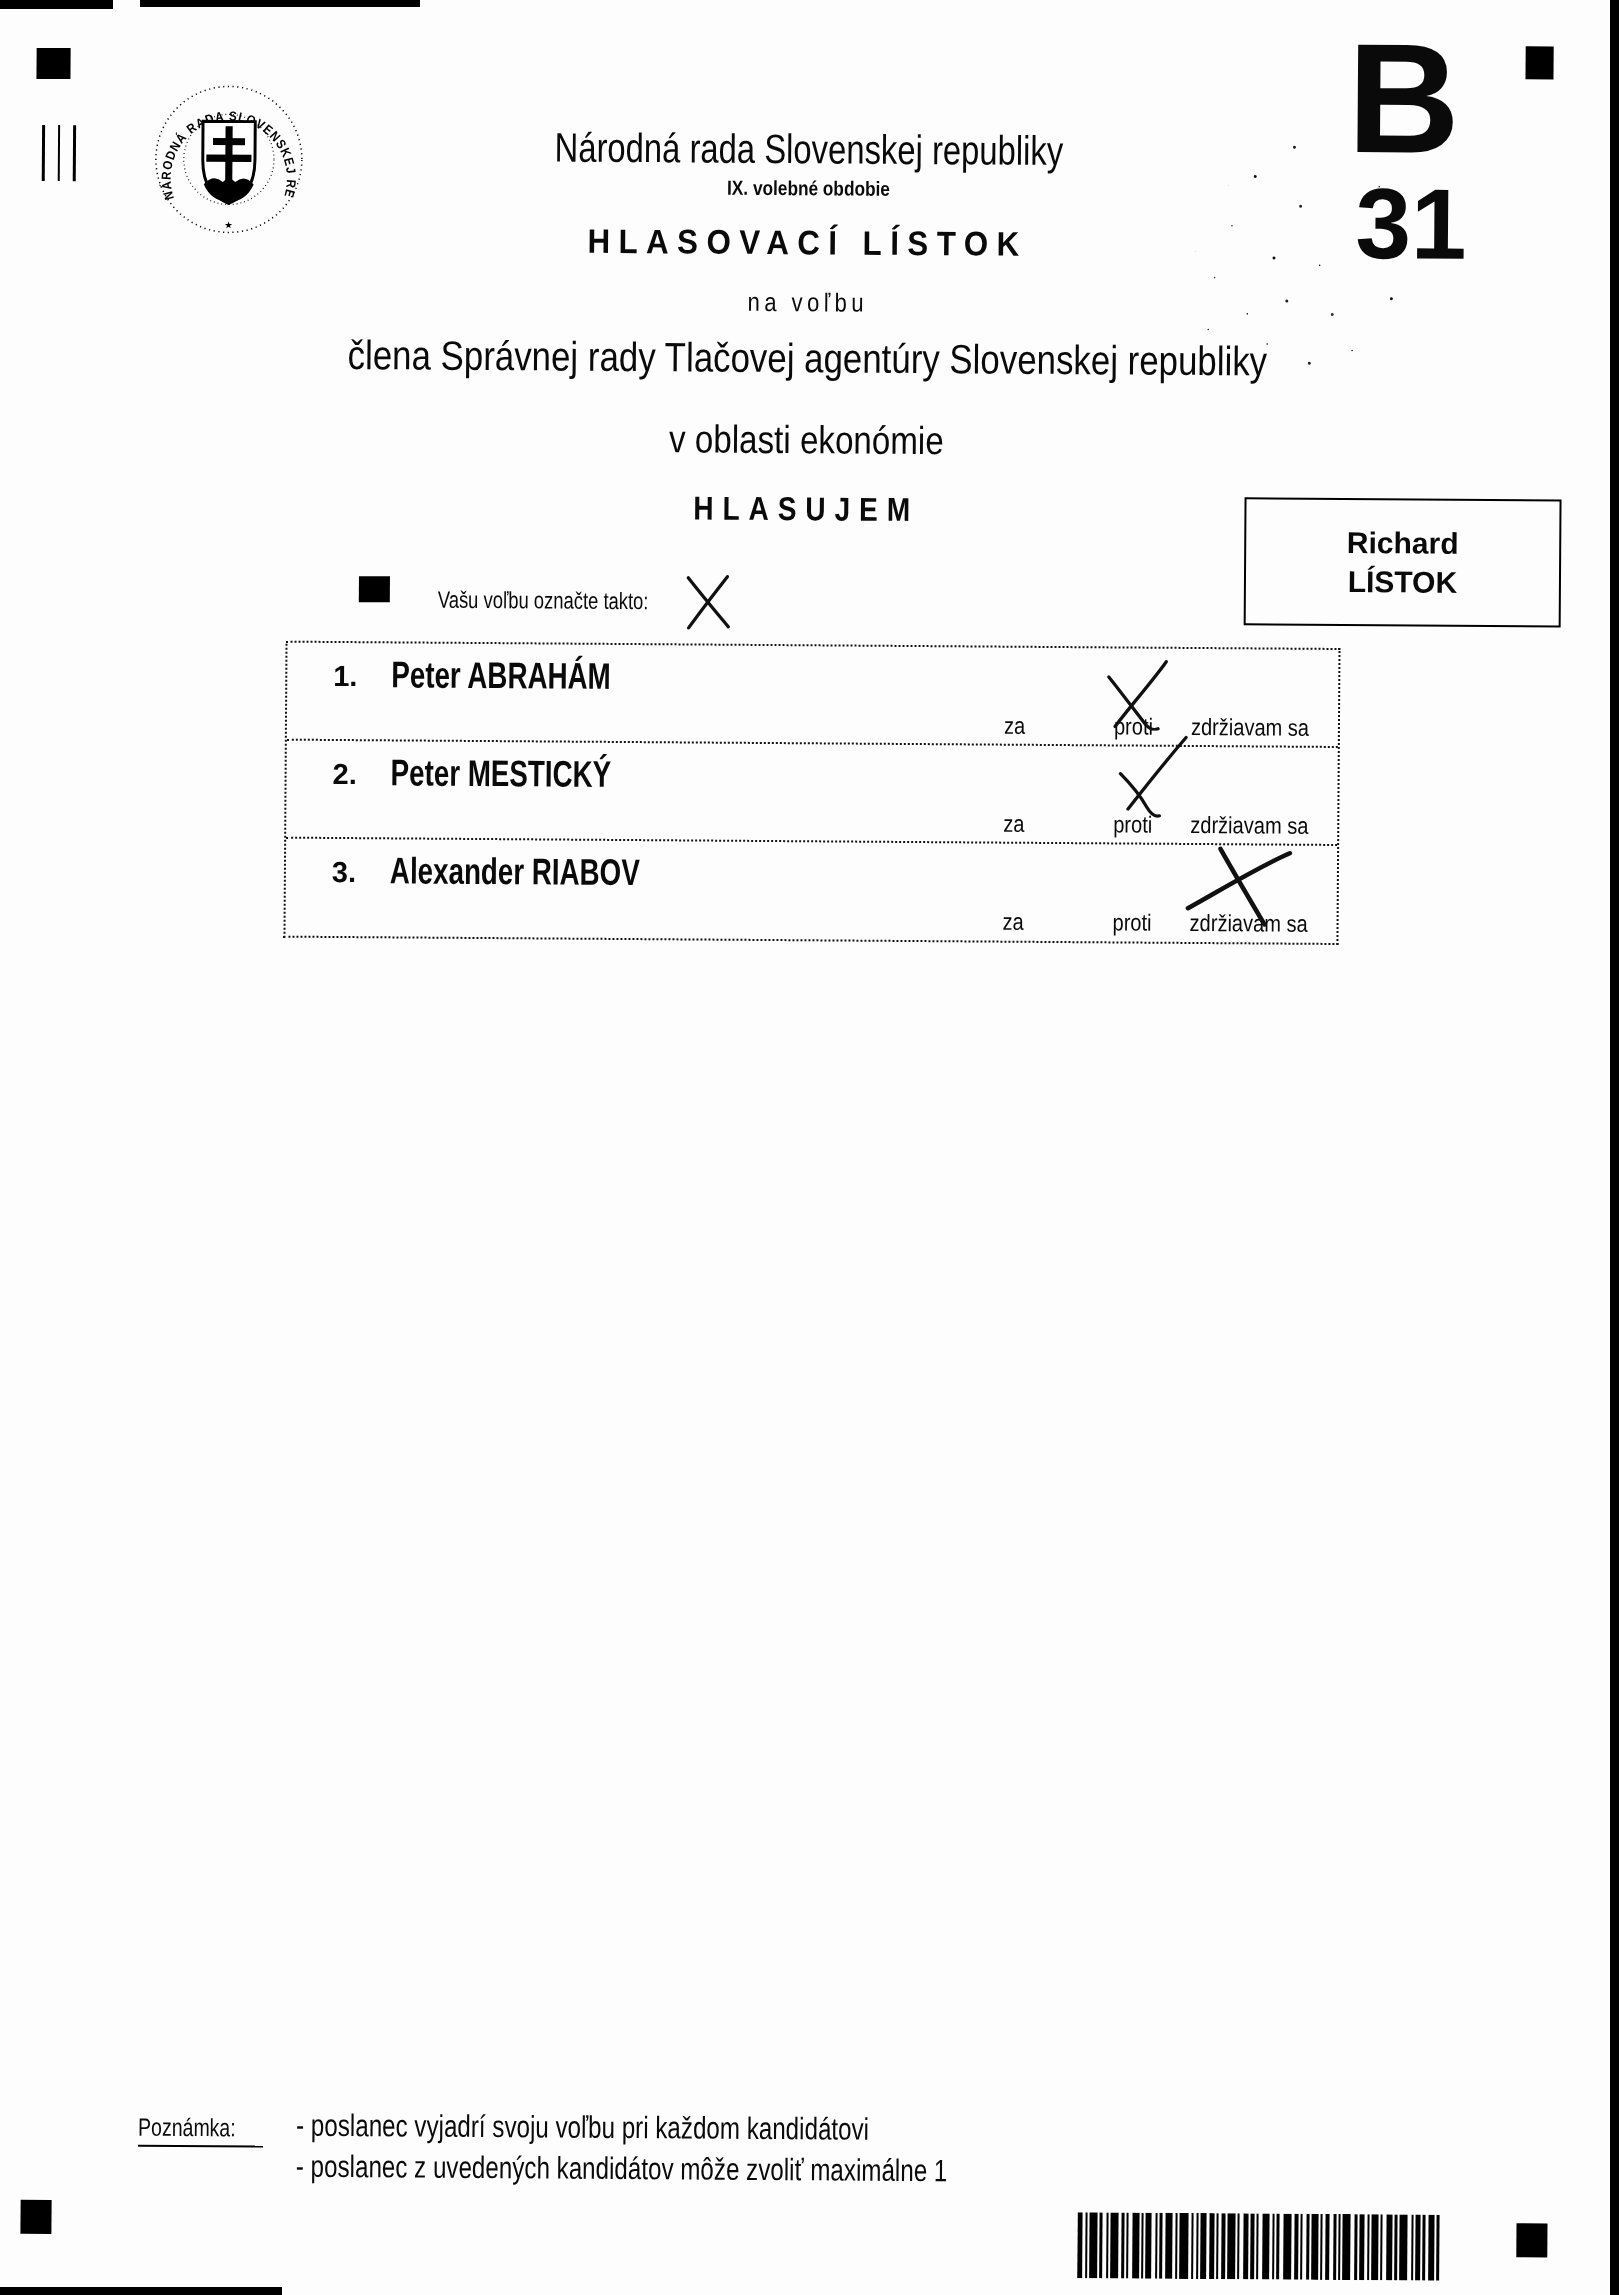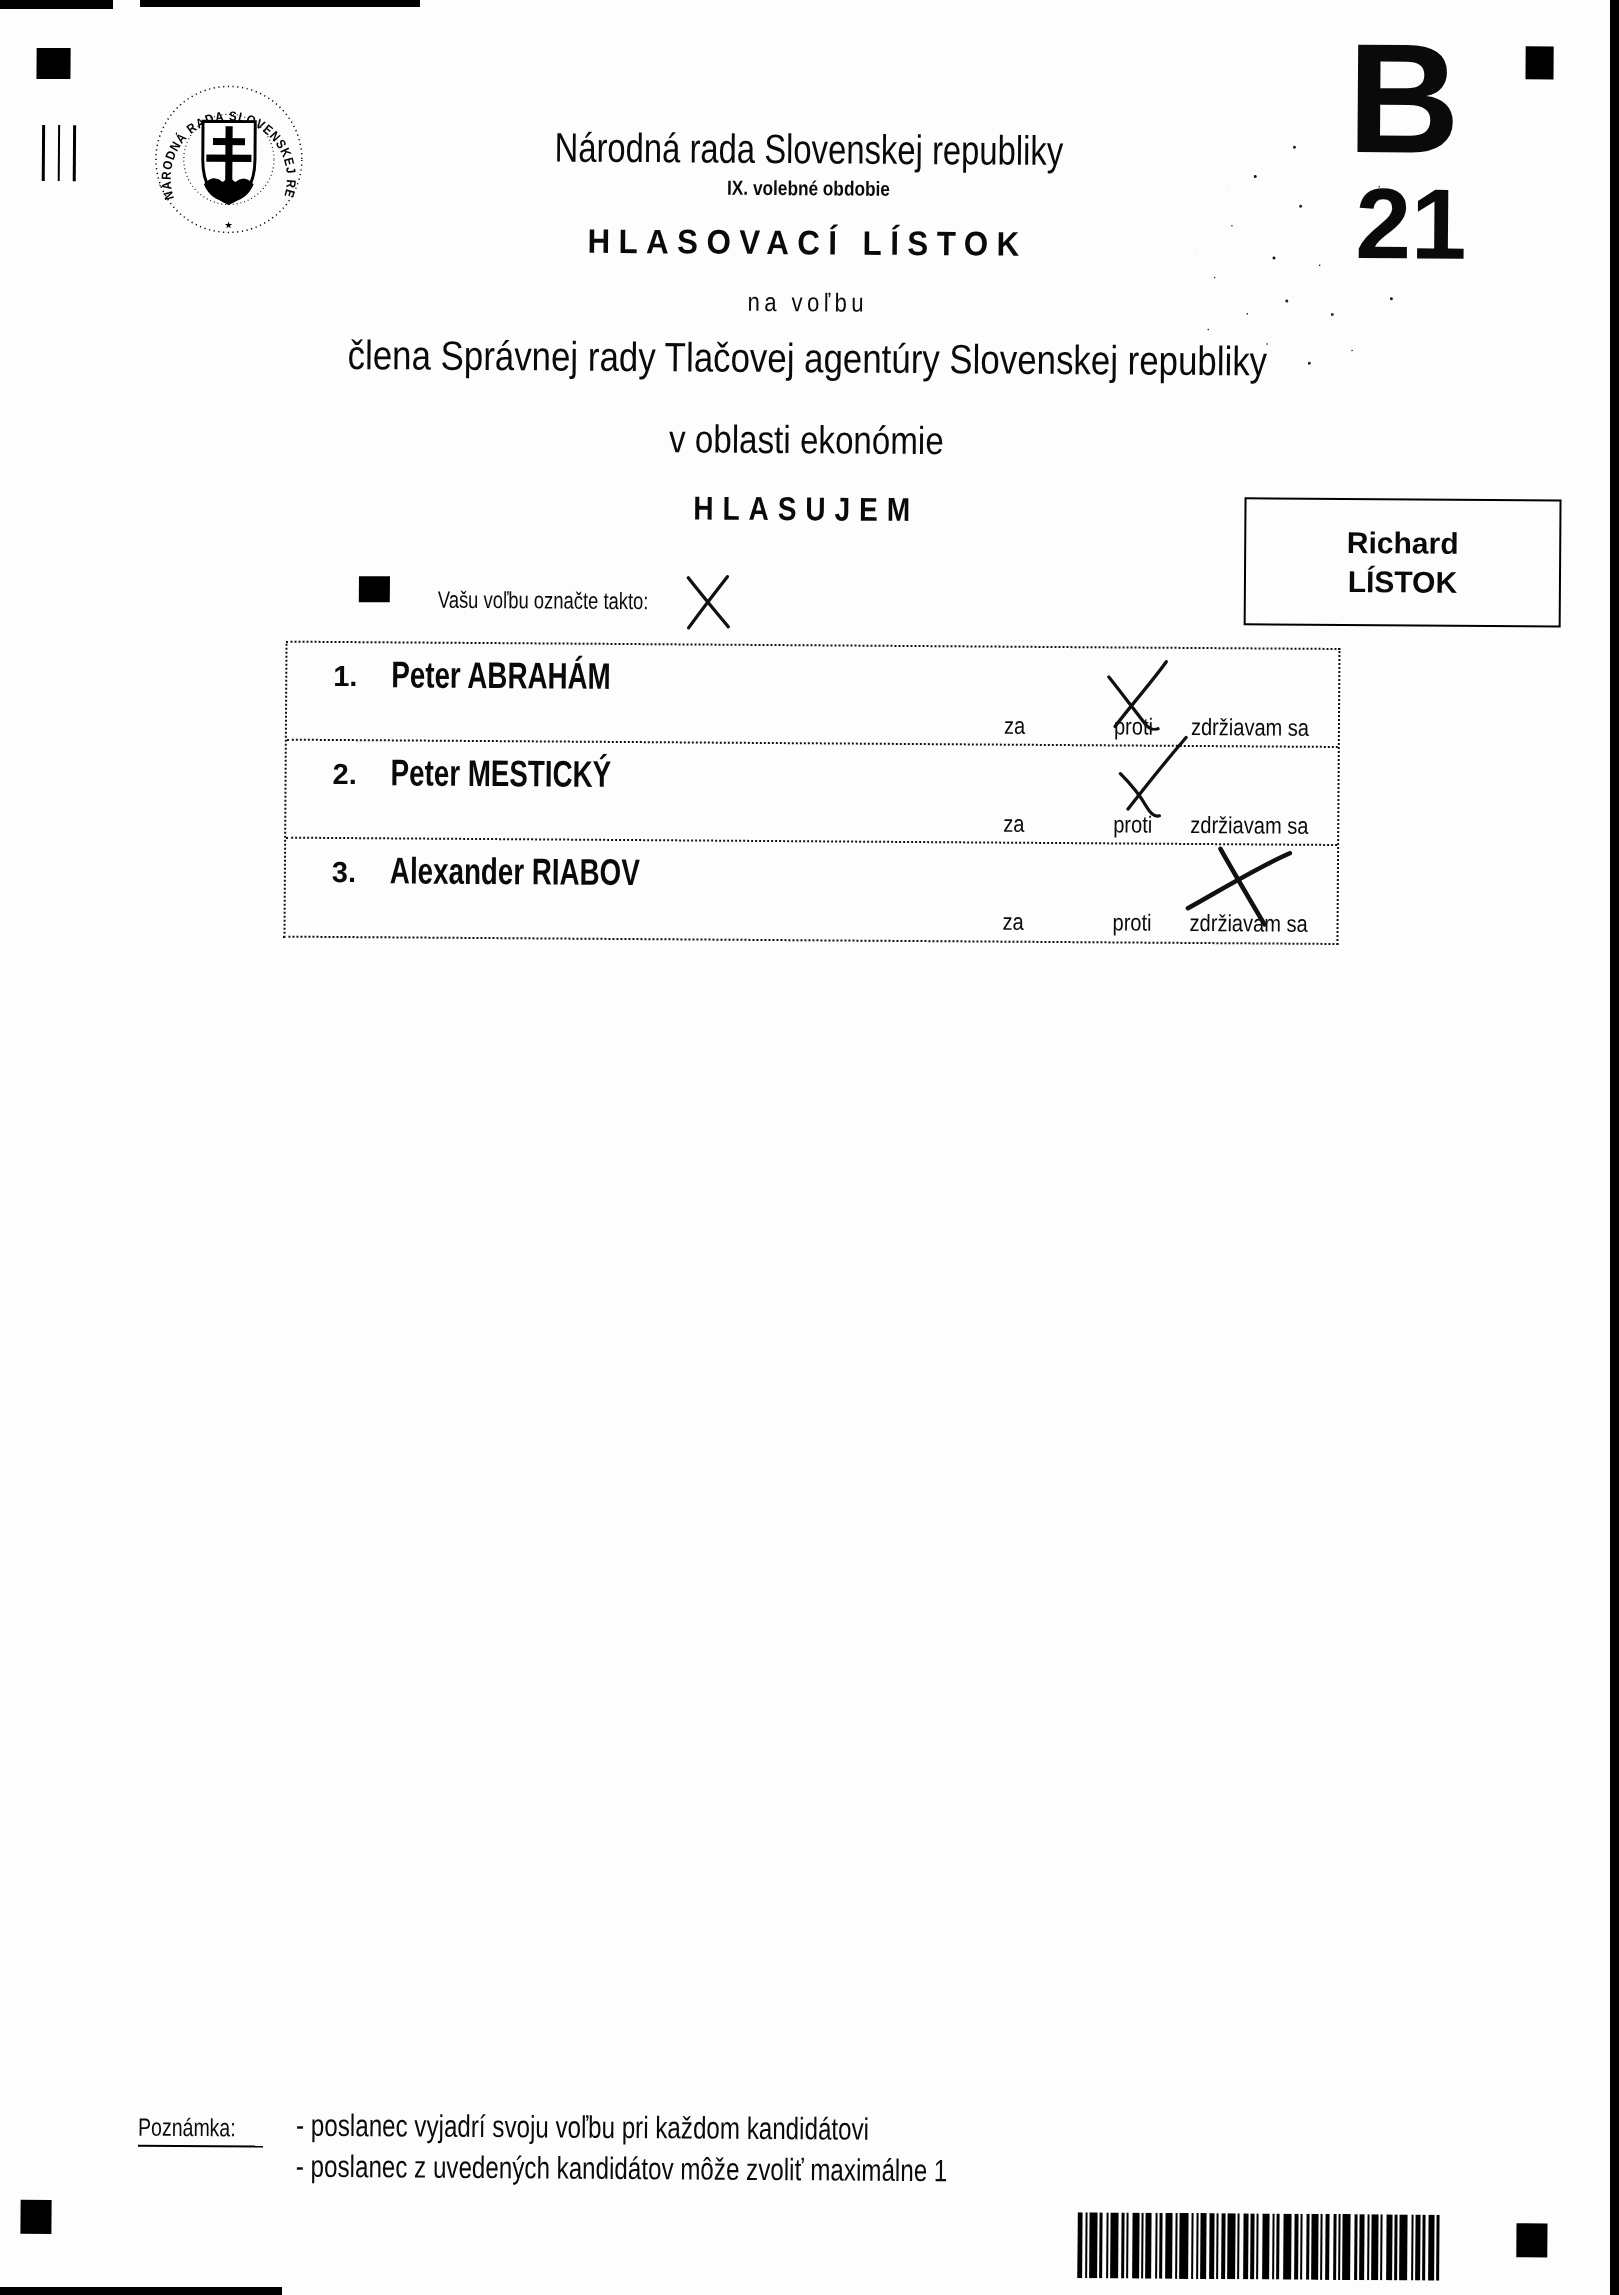--- a/index.html
+++ b/index.html
@@ -102,21 +102,21 @@
 
   <div class="abs center-line title"><span class="cond">Národná rada Slovenskej republiky</span></div>
   <div class="abs center-line term"><span class="cond">IX. volebné obdobie</span></div>
   <div class="abs center-line doc-title"><span class="cond">HLASOVACÍ LÍSTOK</span></div>
   <div class="abs center-line na-volbu"><span class="cond">na voľbu</span></div>
   <div class="abs center-line elect-for"><span class="cond">člena Správnej rady Tlačovej agentúry Slovenskej republiky</span></div>
   <div class="abs center-line field"><span class="cond">v oblasti ekonómie</span></div>
   <div class="abs center-line vote-head"><span class="cond">HLASUJEM</span></div>
 
   <div class="abs ballot-letter">B</div>
-  <div class="abs ballot-number">21</div>
+  <div class="abs ballot-number">31</div>
   <div class="abs speckle"></div>
 
   <div class="abs voter-box">
     <span>Richard</span>
     <span>LÍSTOK</span>
   </div>
 
   <div class="abs instr-square"></div>
   <div class="abs instr-text"><span class="condL">Vašu voľbu označte takto:</span></div>
   <svg class="abs instr-x xmark" width="55" height="60" viewBox="0 0 84 92">

